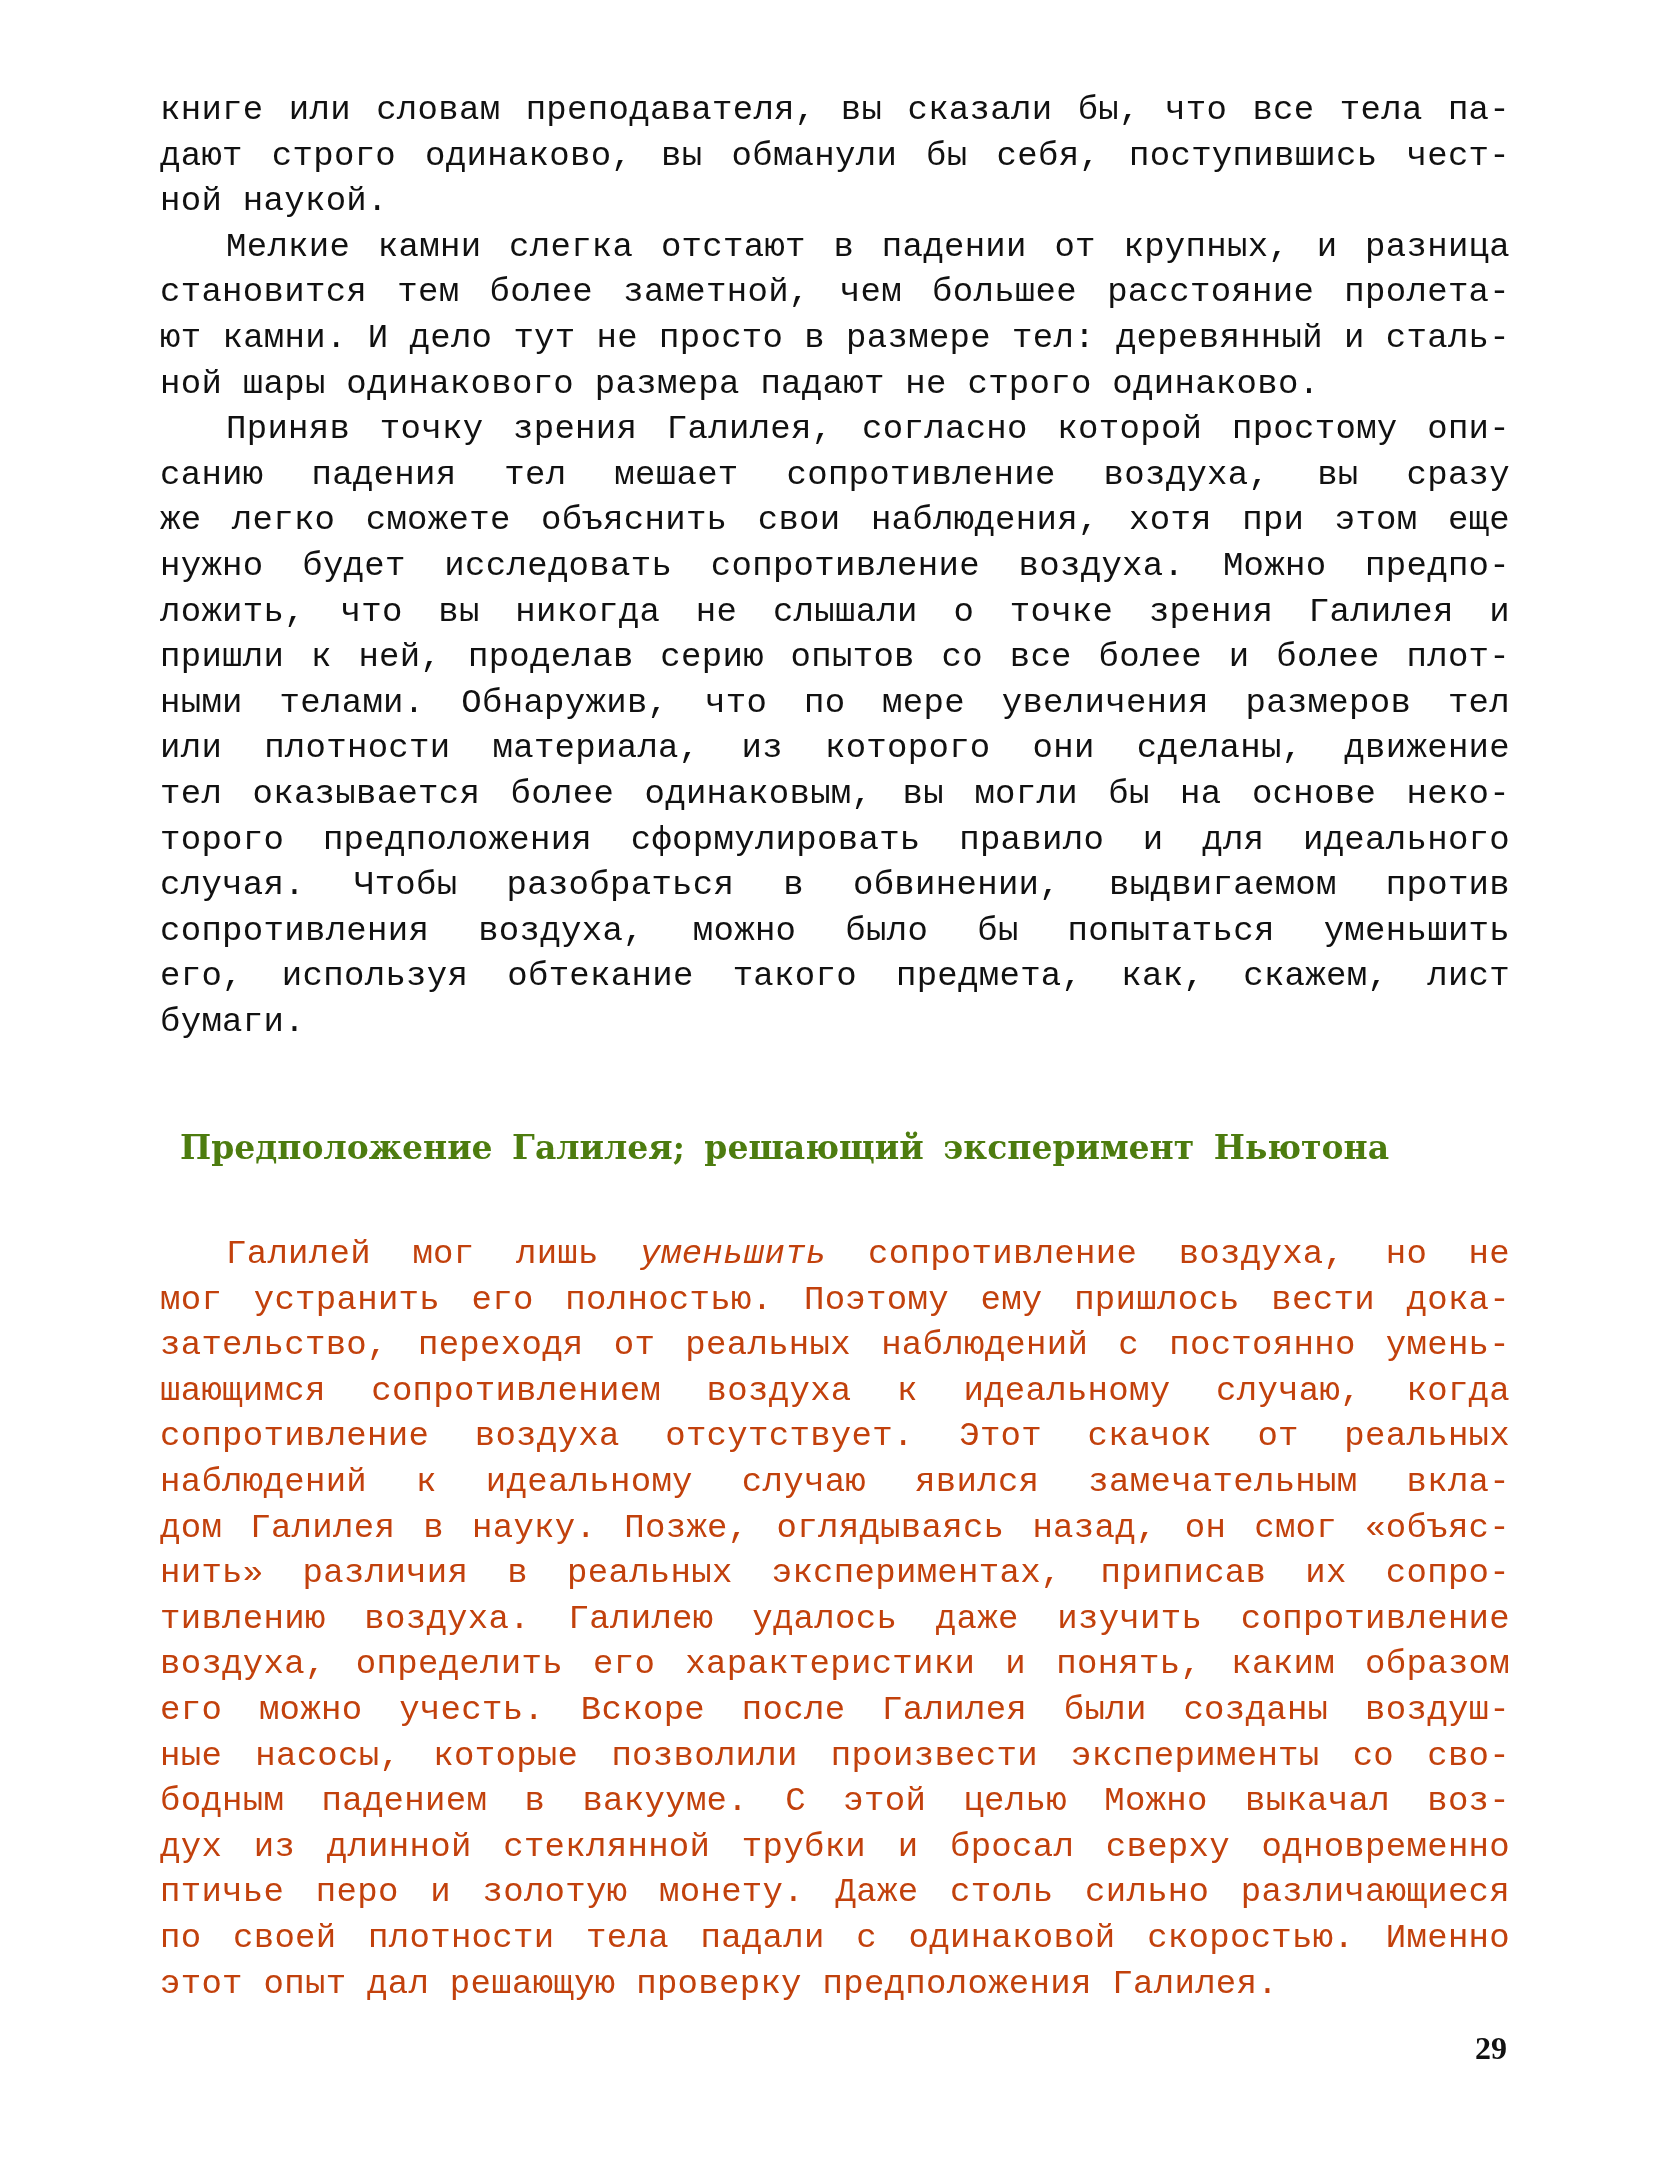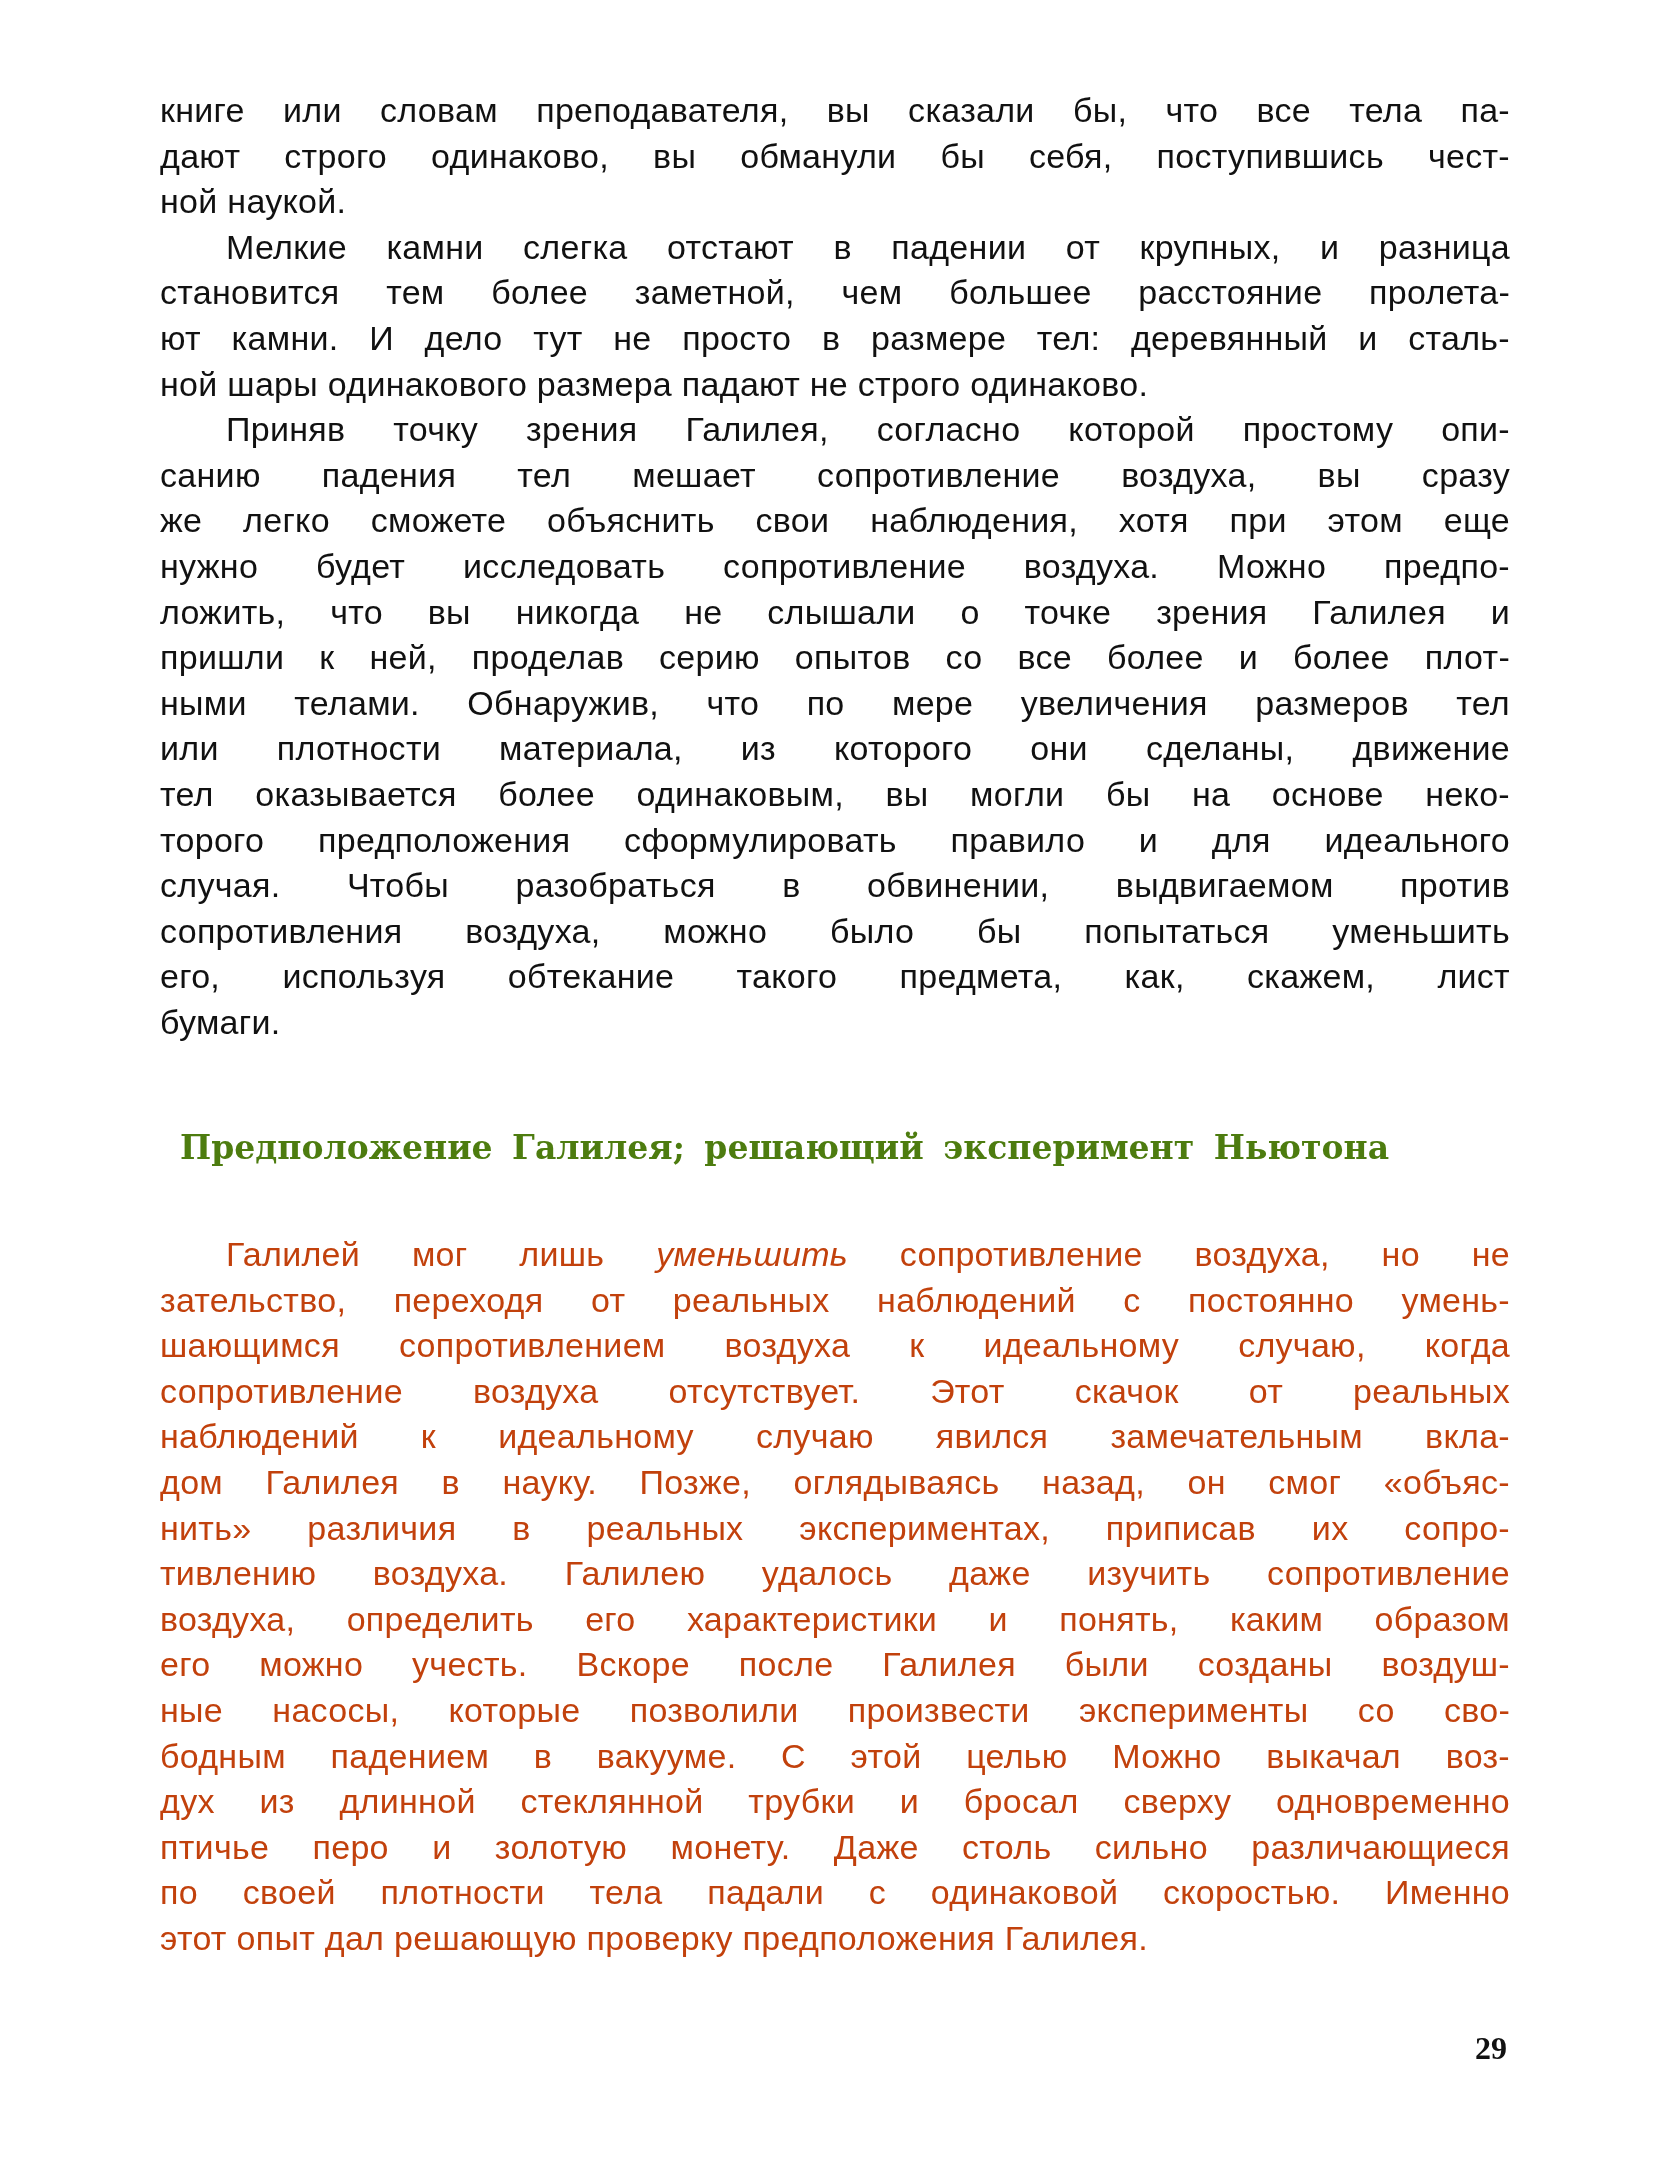--- a/index.html
+++ b/index.html
@@ -1,19 +1,19 @@
 <!DOCTYPE html>
 <html><head>
 <meta charset="utf-8">
 <style>
   html, body { margin:0; padding:0; background:#ffffff; }
   body { width:1669px; height:2160px; position:relative; overflow:hidden; }
   .page { position:absolute; left:160px; top:88px; width:1350px; color:#111; }
   .line {
-    font-family:Liberation Sans, sans-serif;
+    font-family:Liberation Mono, monospace;
     font-size:34px;
     line-height:45.6px;
     height:45.6px;
     white-space:nowrap;
     text-align:justify;
     text-align-last:justify;
     letter-spacing:0.3px;
   }
   .line.last { text-align-last:left; }
   .line.indent { padding-left:66px; }
@@ -59,20 +59,21 @@
     <div class="line">сопротивления воздуха, можно было бы попытаться уменьшить</div>
     <div class="line">его, используя обтекание такого предмета, как, скажем, лист</div>
     <div class="line last">бумаги.</div>
   </div>
 </div>
 
 <div class="heading">Предположение Галилея; решающий эксперимент Ньютона</div>
 
 <div class="para2">
   <div class="line indent"><span>Галилей мог лишь </span><em class="it">уменьшить</em><span> сопротивление воздуха, но не</span></div>
+  <div class="line">мог устранить его полностью. Поэтому ему пришлось вести дока-</div>
   <div class="line">зательство, переходя от реальных наблюдений с постоянно умень-</div>
   <div class="line">шающимся сопротивлением воздуха к идеальному случаю, когда</div>
   <div class="line">сопротивление воздуха отсутствует. Этот скачок от реальных</div>
   <div class="line">наблюдений к идеальному случаю явился замечательным вкла-</div>
   <div class="line">дом Галилея в науку. Позже, оглядываясь назад, он смог «объяс-</div>
   <div class="line">нить» различия в реальных экспериментах, приписав их сопро-</div>
   <div class="line">тивлению воздуха. Галилею удалось даже изучить сопротивление</div>
   <div class="line">воздуха, определить его характеристики и понять, каким образом</div>
   <div class="line">его можно учесть. Вскоре после Галилея были созданы воздуш-</div>
   <div class="line">ные насосы, которые позволили произвести эксперименты со сво-</div>

